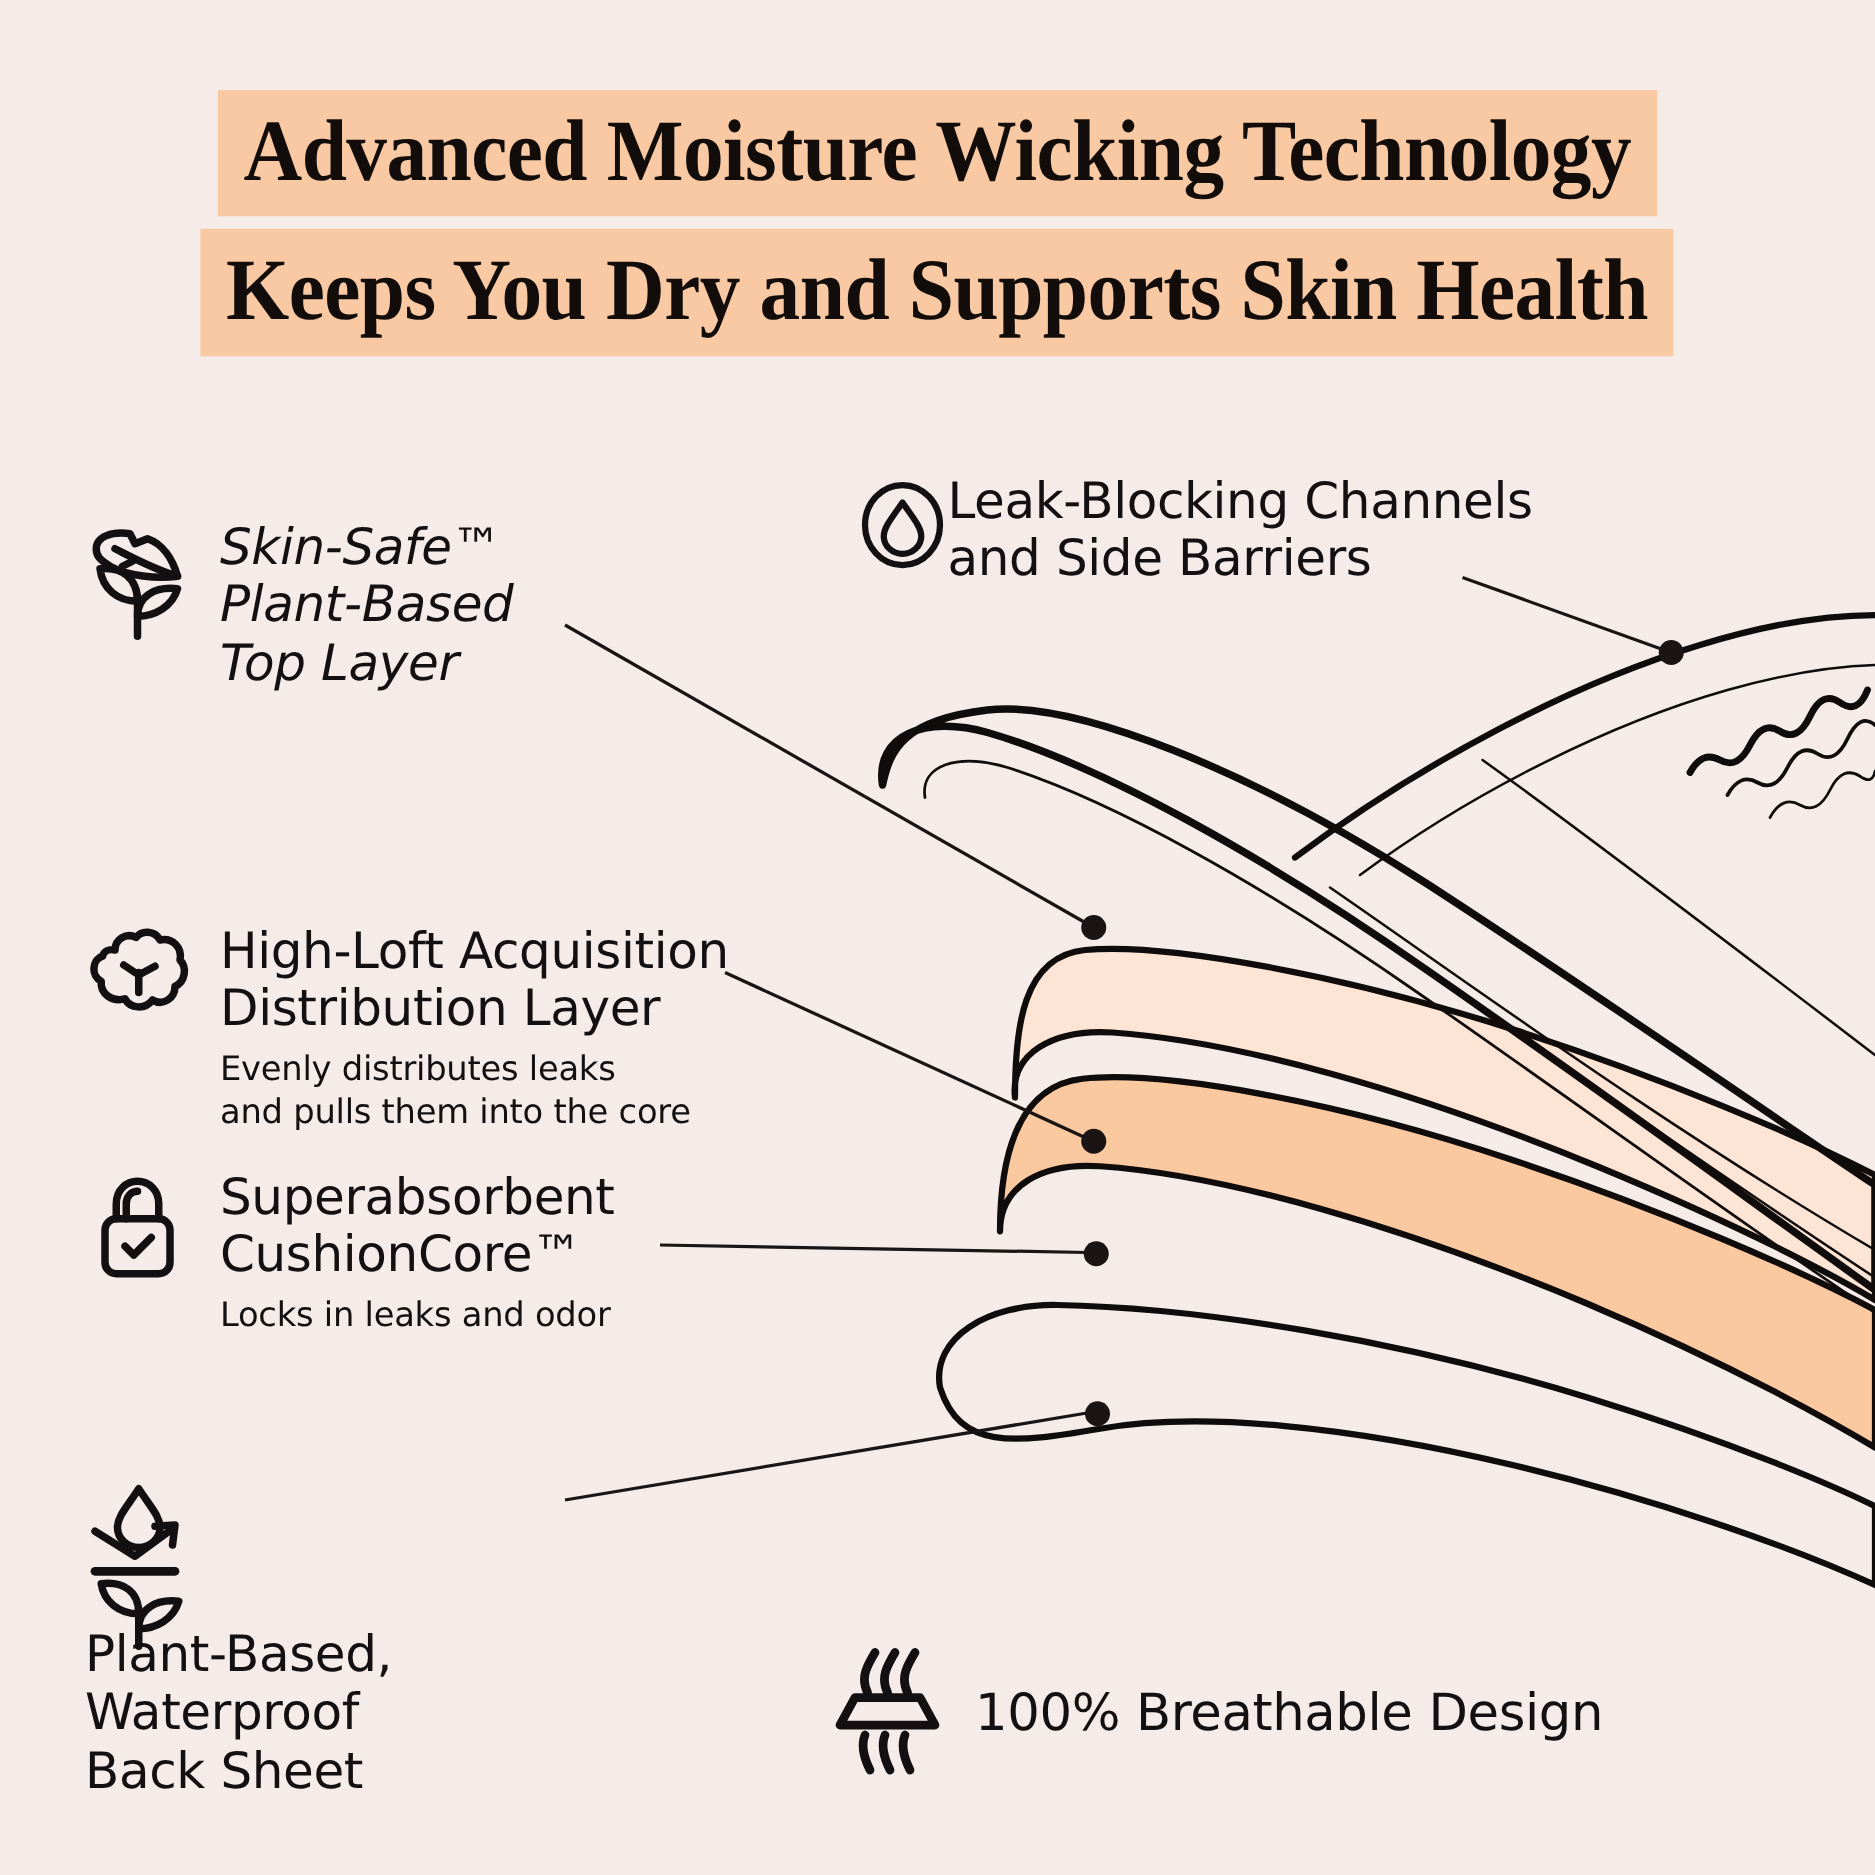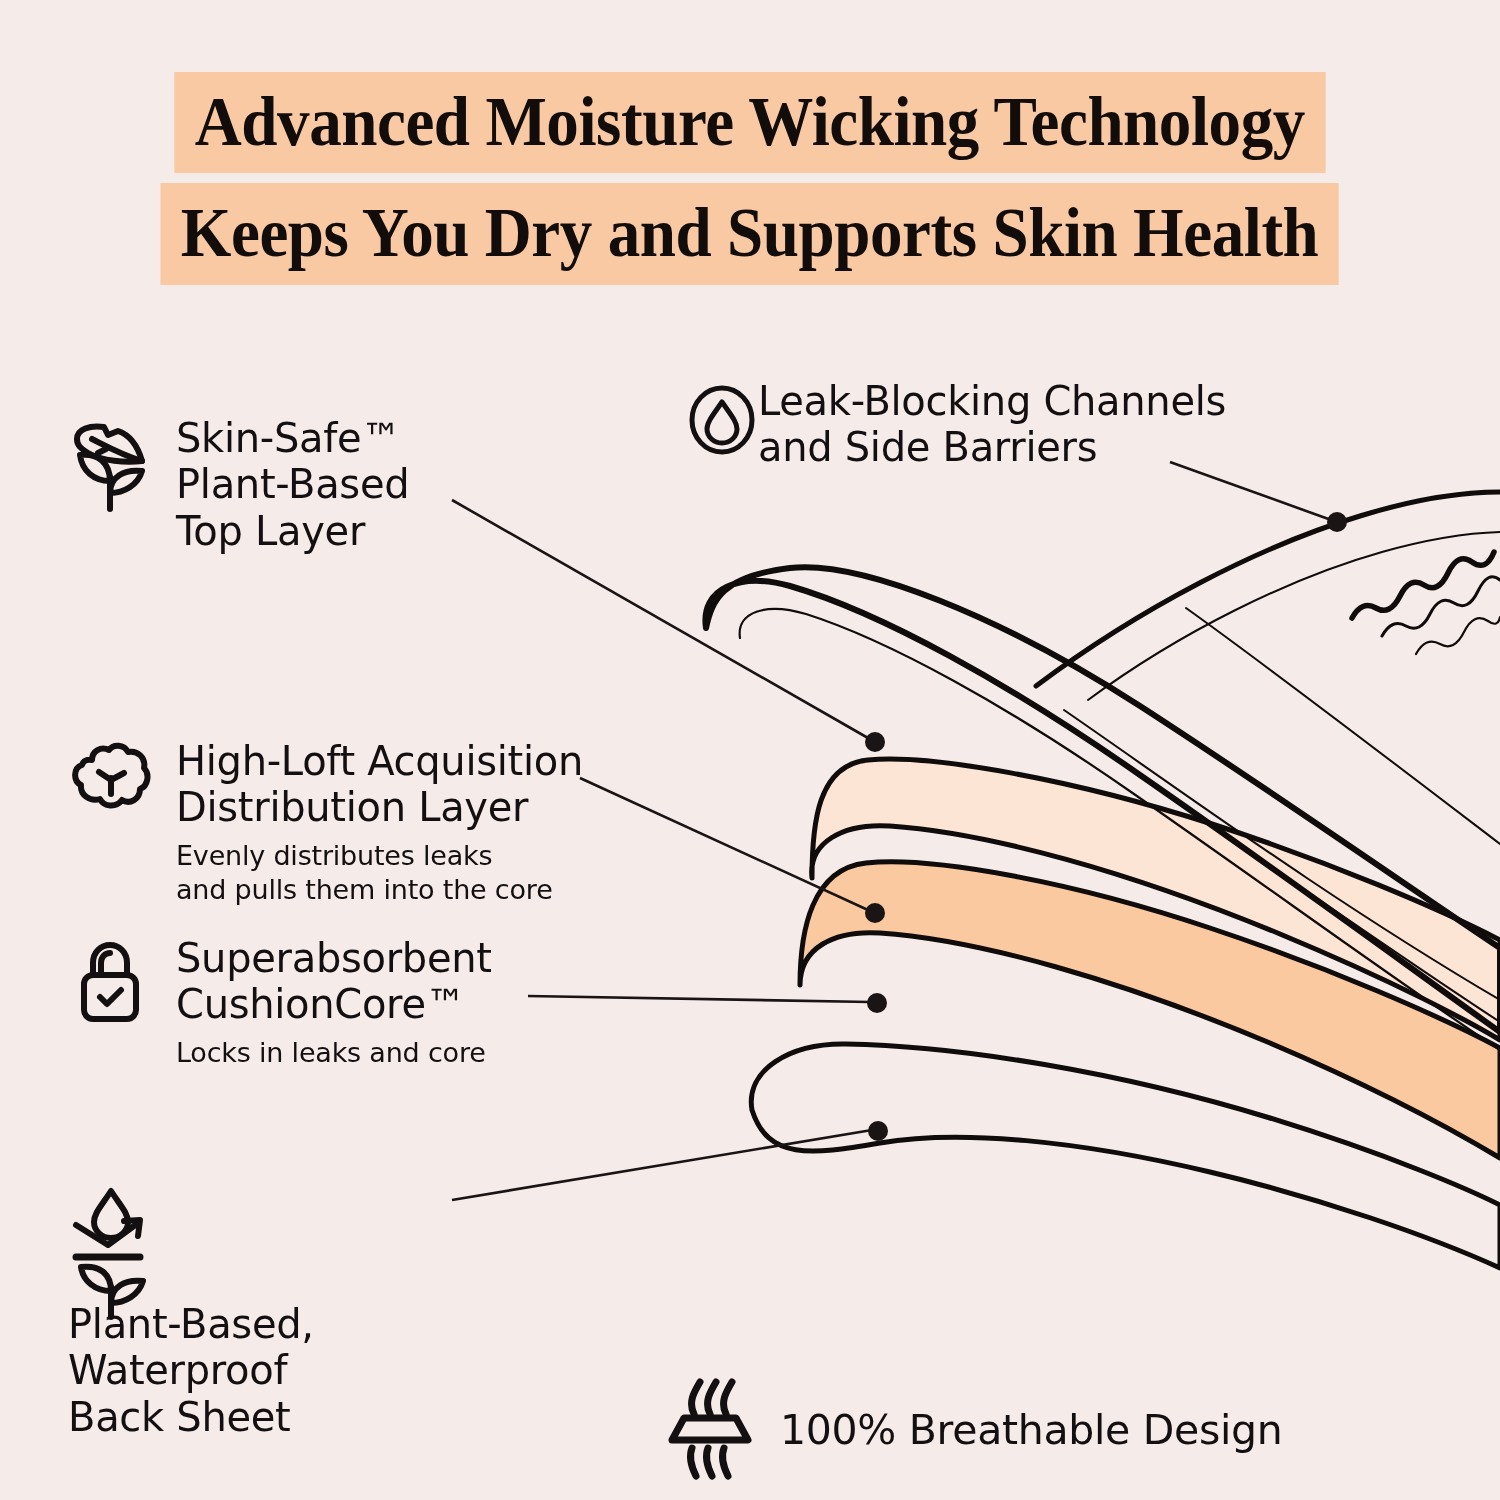--- a/index.html
+++ b/index.html
@@ -85,21 +85,21 @@
     font-family: "DejaVu Sans", sans-serif;
     font-weight: 400;
     color: #141011;
     font-size: 27px;
     line-height: 1.25;
     letter-spacing: -0.2px;
     white-space: pre-line;
     margin: 8px 0 0 0;
   }
 
-  #feat-top-layer { left: 68px; top: 415px; width: 520px; }
+  #feat-top-layer { left: 68px; top: 415px; width: 520px; font-style: italic; }
   #feat-adl       { left: 68px; top: 705px; width: 580px; margin-top: 33px; }
   #feat-core      { left: 68px; top: 935px; width: 520px; }
   #feat-backsheet { left: 68px; top: 1179px; width: 470px; flex-direction: column; }
 
   
   #callout-channels {
     position: absolute;
     left: 686px;
     top: 378px;
     display: flex;
@@ -110,21 +110,21 @@
     width: 72px;
     height: 72px;
     padding-top: 6px;
   }
   #callout-channels .feature-title { font-size: 40px; }
 
   
   #callout-breathable {
     position: absolute;
     left: 662px;
-    top: 1378px;
+    top: 1318px;
     display: flex;
     align-items: center;
     gap: 22px;
   }
   #callout-breathable .feature-icon {
     width: 96px;
     height: 104px;
     align-items: center;
     padding-top: 0;
   }
@@ -263,21 +263,21 @@
       <svg class="icon-svg" width="86" height="90" viewBox="0 0 86 90" fill="none" stroke="#141011" stroke-width="6" stroke-linecap="round" stroke-linejoin="round">
         <rect x="16" y="36" width="52" height="44" rx="9"></rect>
         <path d="M25 36 L 25 24 C 25 13 33 6 42 6 C 51 6 59 13 59 24 L 59 36"></path>
         <path d="M33 36 L 33 24 C 33 18 37 14 42 14"></path>
         <path d="M32 58 L 39 65 L 53 51"></path>
       </svg>
     </div>
     <div class="feature-body">
       <p class="feature-title">Superabsorbent
 CushionCore™</p>
-      <p class="feature-sub">Locks in leaks and core</p>
+      <p class="feature-sub">Locks in leaks and odor</p>
     </div>
   </div>
 
   <div class="feature" id="feat-backsheet">
     <div class="feature-icon">
       <svg class="icon-svg" width="86" height="140" viewBox="0 0 86 140" fill="none" stroke="#141011" stroke-width="6" stroke-linecap="round" stroke-linejoin="round">
         <path d="M43 8 C 52 22 60 30 60 39 C 60 48 52 55 43 55 C 34 55 26 48 26 39 C 26 30 34 22 43 8 Z"></path>
         <path d="M8 42 L 40 62 L 70 40"></path>
         <path d="M56 38 L 72 37 L 70 53" stroke-width="6" fill="none"></path>
         <path d="M8 74 L 72 74" stroke-width="7"></path>

